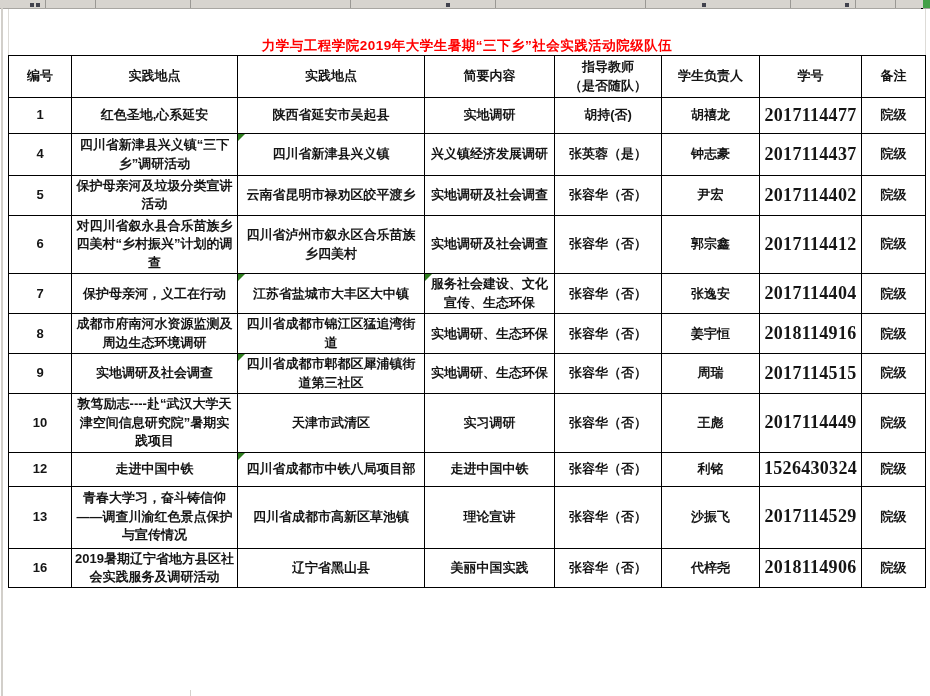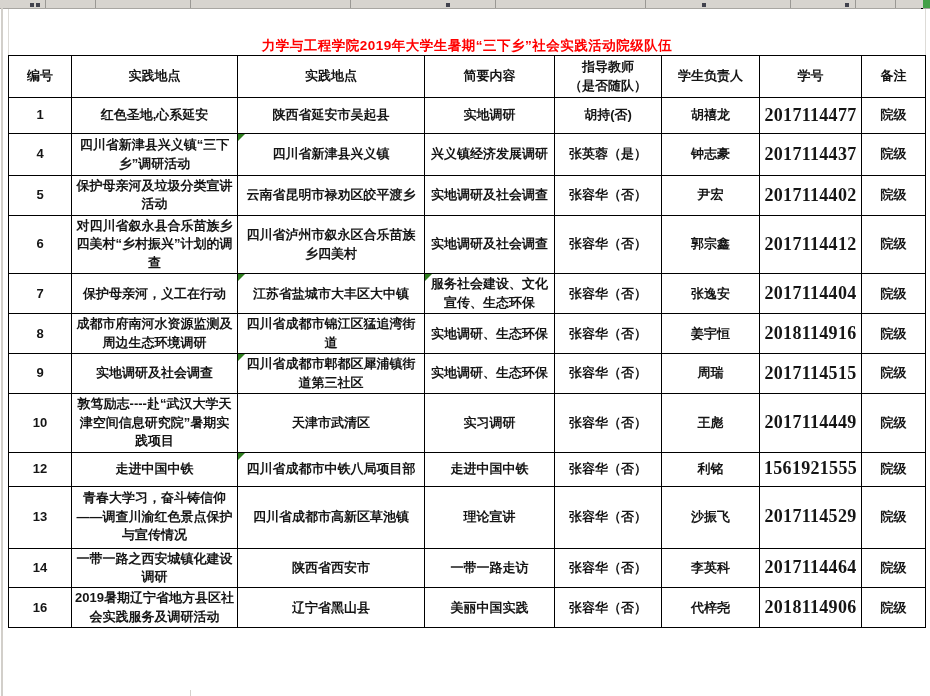--- a/index.html
+++ b/index.html
@@ -165,43 +165,33 @@
     <td class="c-sid">2017114449</td>
     <td class="c-note">院级</td>
   </tr>
         <tr style="height: 34px;">
     <td class="c-num">12</td>
     <td class="c-project">走进中国中铁</td>
     <td class="c-location"><span class="tri" style="display: block;"></span><span class="txt">四川省成都市中铁八局项目部</span></td>
     <td class="c-content"><span class="txt">走进中国中铁</span></td>
     <td class="c-teacher">张容华（否）</td>
     <td class="c-leader">利铭</td>
-    <td class="c-sid">1561921555</td>
+    <td class="c-sid">1526430324</td>
     <td class="c-note">院级</td>
   </tr>
         <tr style="height: 62px;">
     <td class="c-num">13</td>
     <td class="c-project">青春大学习，奋斗铸信仰——调查川渝红色景点保护与宣传情况</td>
     <td class="c-location"><span class="txt">四川省成都市高新区草池镇</span></td>
     <td class="c-content"><span class="txt">理论宣讲</span></td>
     <td class="c-teacher">张容华（否）</td>
     <td class="c-leader">沙振飞</td>
     <td class="c-sid">2017114529</td>
     <td class="c-note">院级</td>
   </tr>
-        <tr style="height: 37px;">
-    <td class="c-num">14</td>
-    <td class="c-project">一带一路之西安城镇化建设调研</td>
-    <td class="c-location"><span class="txt">陕西省西安市</span></td>
-    <td class="c-content"><span class="txt">一带一路走访</span></td>
-    <td class="c-teacher">张容华（否）</td>
-    <td class="c-leader">李英科</td>
-    <td class="c-sid">2017114464</td>
-    <td class="c-note">院级</td>
-  </tr>
         <tr style="height: 39px;">
     <td class="c-num">16</td>
     <td class="c-project">2019暑期辽宁省地方县区社会实践服务及调研活动</td>
     <td class="c-location"><span class="txt">辽宁省黑山县</span></td>
     <td class="c-content"><span class="txt">美丽中国实践</span></td>
     <td class="c-teacher">张容华（否）</td>
     <td class="c-leader">代梓尧</td>
     <td class="c-sid">2018114906</td>
     <td class="c-note">院级</td>
   </tr>

